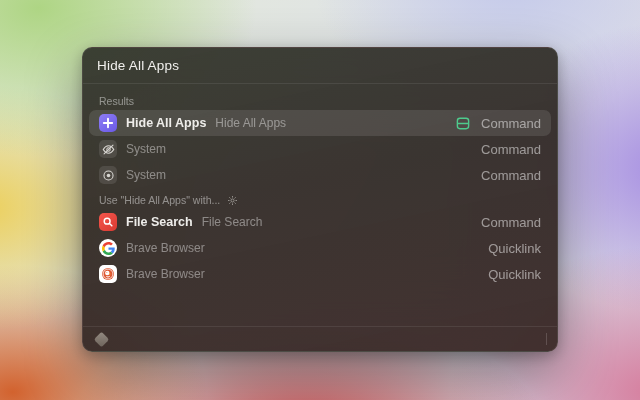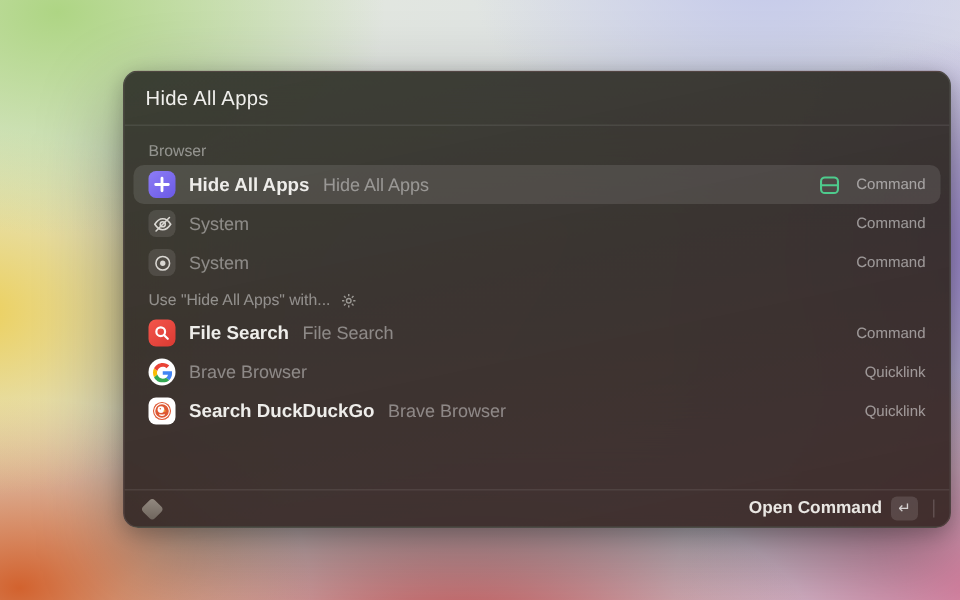--- a/index.html
+++ b/index.html
@@ -18,21 +18,21 @@
       radial-gradient(ellipse 46% 48% at 2% 98%,  #d2622e 0%, rgba(210,98,46,0) 66%),
       radial-gradient(ellipse 55% 42% at 48% 108%,#c84a4a 0%, rgba(200,74,74,0) 68%),
       radial-gradient(ellipse 48% 55% at 102% 98%,#d67e9e 0%, rgba(214,126,158,0) 66%),
       radial-gradient(ellipse 42% 55% at 104% 42%,#a78fe2 0%, rgba(167,143,226,0) 66%),
       radial-gradient(ellipse 50% 55% at 80% -5%, #c4c9ea 0%, rgba(196,201,234,0) 62%),
       linear-gradient(120deg, #e4ead6 0%, #dfe2ea 60%, #d8d4e4 100%);
   }
 
   
   .launcher {
-    position: absolute; left: 82px; top: 47px; width: 552px; height: 305px;
+    position: absolute; left: 82px; top: 47px; width: 476px; height: 305px;
     border-radius: 10px;
     background: linear-gradient(168deg, rgba(48,51,42,0.93) 0%, rgba(48,41,37,0.94) 45%, rgba(58,40,38,0.95) 100%);
     -webkit-backdrop-filter: blur(40px) saturate(1.1);
     backdrop-filter: blur(40px) saturate(1.1);
     border: 1px solid rgba(255,255,255,0.09);
     box-shadow: 0 22px 55px rgba(0,0,0,0.42), 0 4px 14px rgba(0,0,0,0.25);
     display: flex; flex-direction: column;
     overflow: hidden;
     color: #eceae6;
   }
@@ -60,21 +60,21 @@
     display: flex; align-items: center;
     padding: 0 10px; gap: 9px;
     cursor: default;
   }
   .row.selected { background: rgba(255,255,255,0.10); }
   .row .app-icon { flex: 0 0 18px; width: 18px; height: 18px; display: flex; align-items: center; justify-content: center; }
   .row .title { font-size: 12.5px; font-weight: 600; color: #eeedea; white-space: nowrap; }
   .row .subtitle { font-size: 12px; color: rgba(255,255,255,0.42); white-space: nowrap; }
   .row .spacer { flex: 1 1 auto; }
   .row .accessory { display: flex; align-items: center; margin-right: 2px; }
-  .row .kind { font-size: 10px; color: rgba(255,255,255,0.5); }
+  .row .kind { font-size: 13px; color: rgba(255,255,255,0.5); }
 
   
   .tile { width: 18px; height: 18px; border-radius: 5px; display: flex; align-items: center; justify-content: center; }
 
   
   .footer {
     flex: 0 0 25px;
     border-top: 1px solid rgba(255,255,255,0.08);
     display: flex; align-items: center;
     padding: 0 10px;
@@ -103,21 +103,21 @@
 
 <div class="wallpaper"></div>
 
 <div class="launcher">
   <div class="search-bar">
     <span>Hide All Apps</span>
   </div>
 
   <div class="content" id="results-list">
       <div class="section-label">
-        <span>Browser</span>
+        <span>Results</span>
       </div>
       <div class="row selected">
         <span class="app-icon">
           <span class="tile" style="background:linear-gradient(140deg,#8d7df5,#6a59e6)">
       <svg width="12" height="12" viewBox="0 0 12 12">
               <path d="M6 1.8v8.4M1.8 6h8.4" stroke="#fff" stroke-width="1.9" stroke-linecap="round"></path>
             </svg>
           </span>
         </span>
         <span class="title">Hide All Apps</span>
@@ -202,29 +202,24 @@
       <svg width="14" height="14" viewBox="0 0 20 20">
         <circle cx="10" cy="10" r="8.6" fill="#de5833"></circle>
         <circle cx="10" cy="10" r="7" fill="none" stroke="#fff" stroke-width="1.1"></circle>
         <circle cx="9" cy="8.6" r="3.2" fill="#fff"></circle>
         <circle cx="8.4" cy="7.8" r="0.7" fill="#de5833"></circle>
         <path d="M11.4 9.2l3 .7-3 .8z" fill="#fecb39"></path>
         <path d="M7.5 12.5c1.6 1.2 3.4 1.2 5 0v1.6c-1.6 1-3.4 1-5 0z" fill="#fff"></path>
             </svg>
           </span>
         </span>
-        <span class="title">Search DuckDuckGo</span>
         <span class="subtitle">Brave Browser</span>
         <span class="spacer"></span>
         <span class="kind">Quicklink</span>
       </div>
     </div>
 
   <div class="footer">
     <span class="raycast-logo"></span>
     <span class="spacer"></span>
-    <div class="footer-action">
-      <span class="footer-label">Open Command</span>
-      <span class="keycap">↵</span>
-    </div>
     <span class="footer-divider"></span>
   </div>
 </div>
 
 </body></html>

